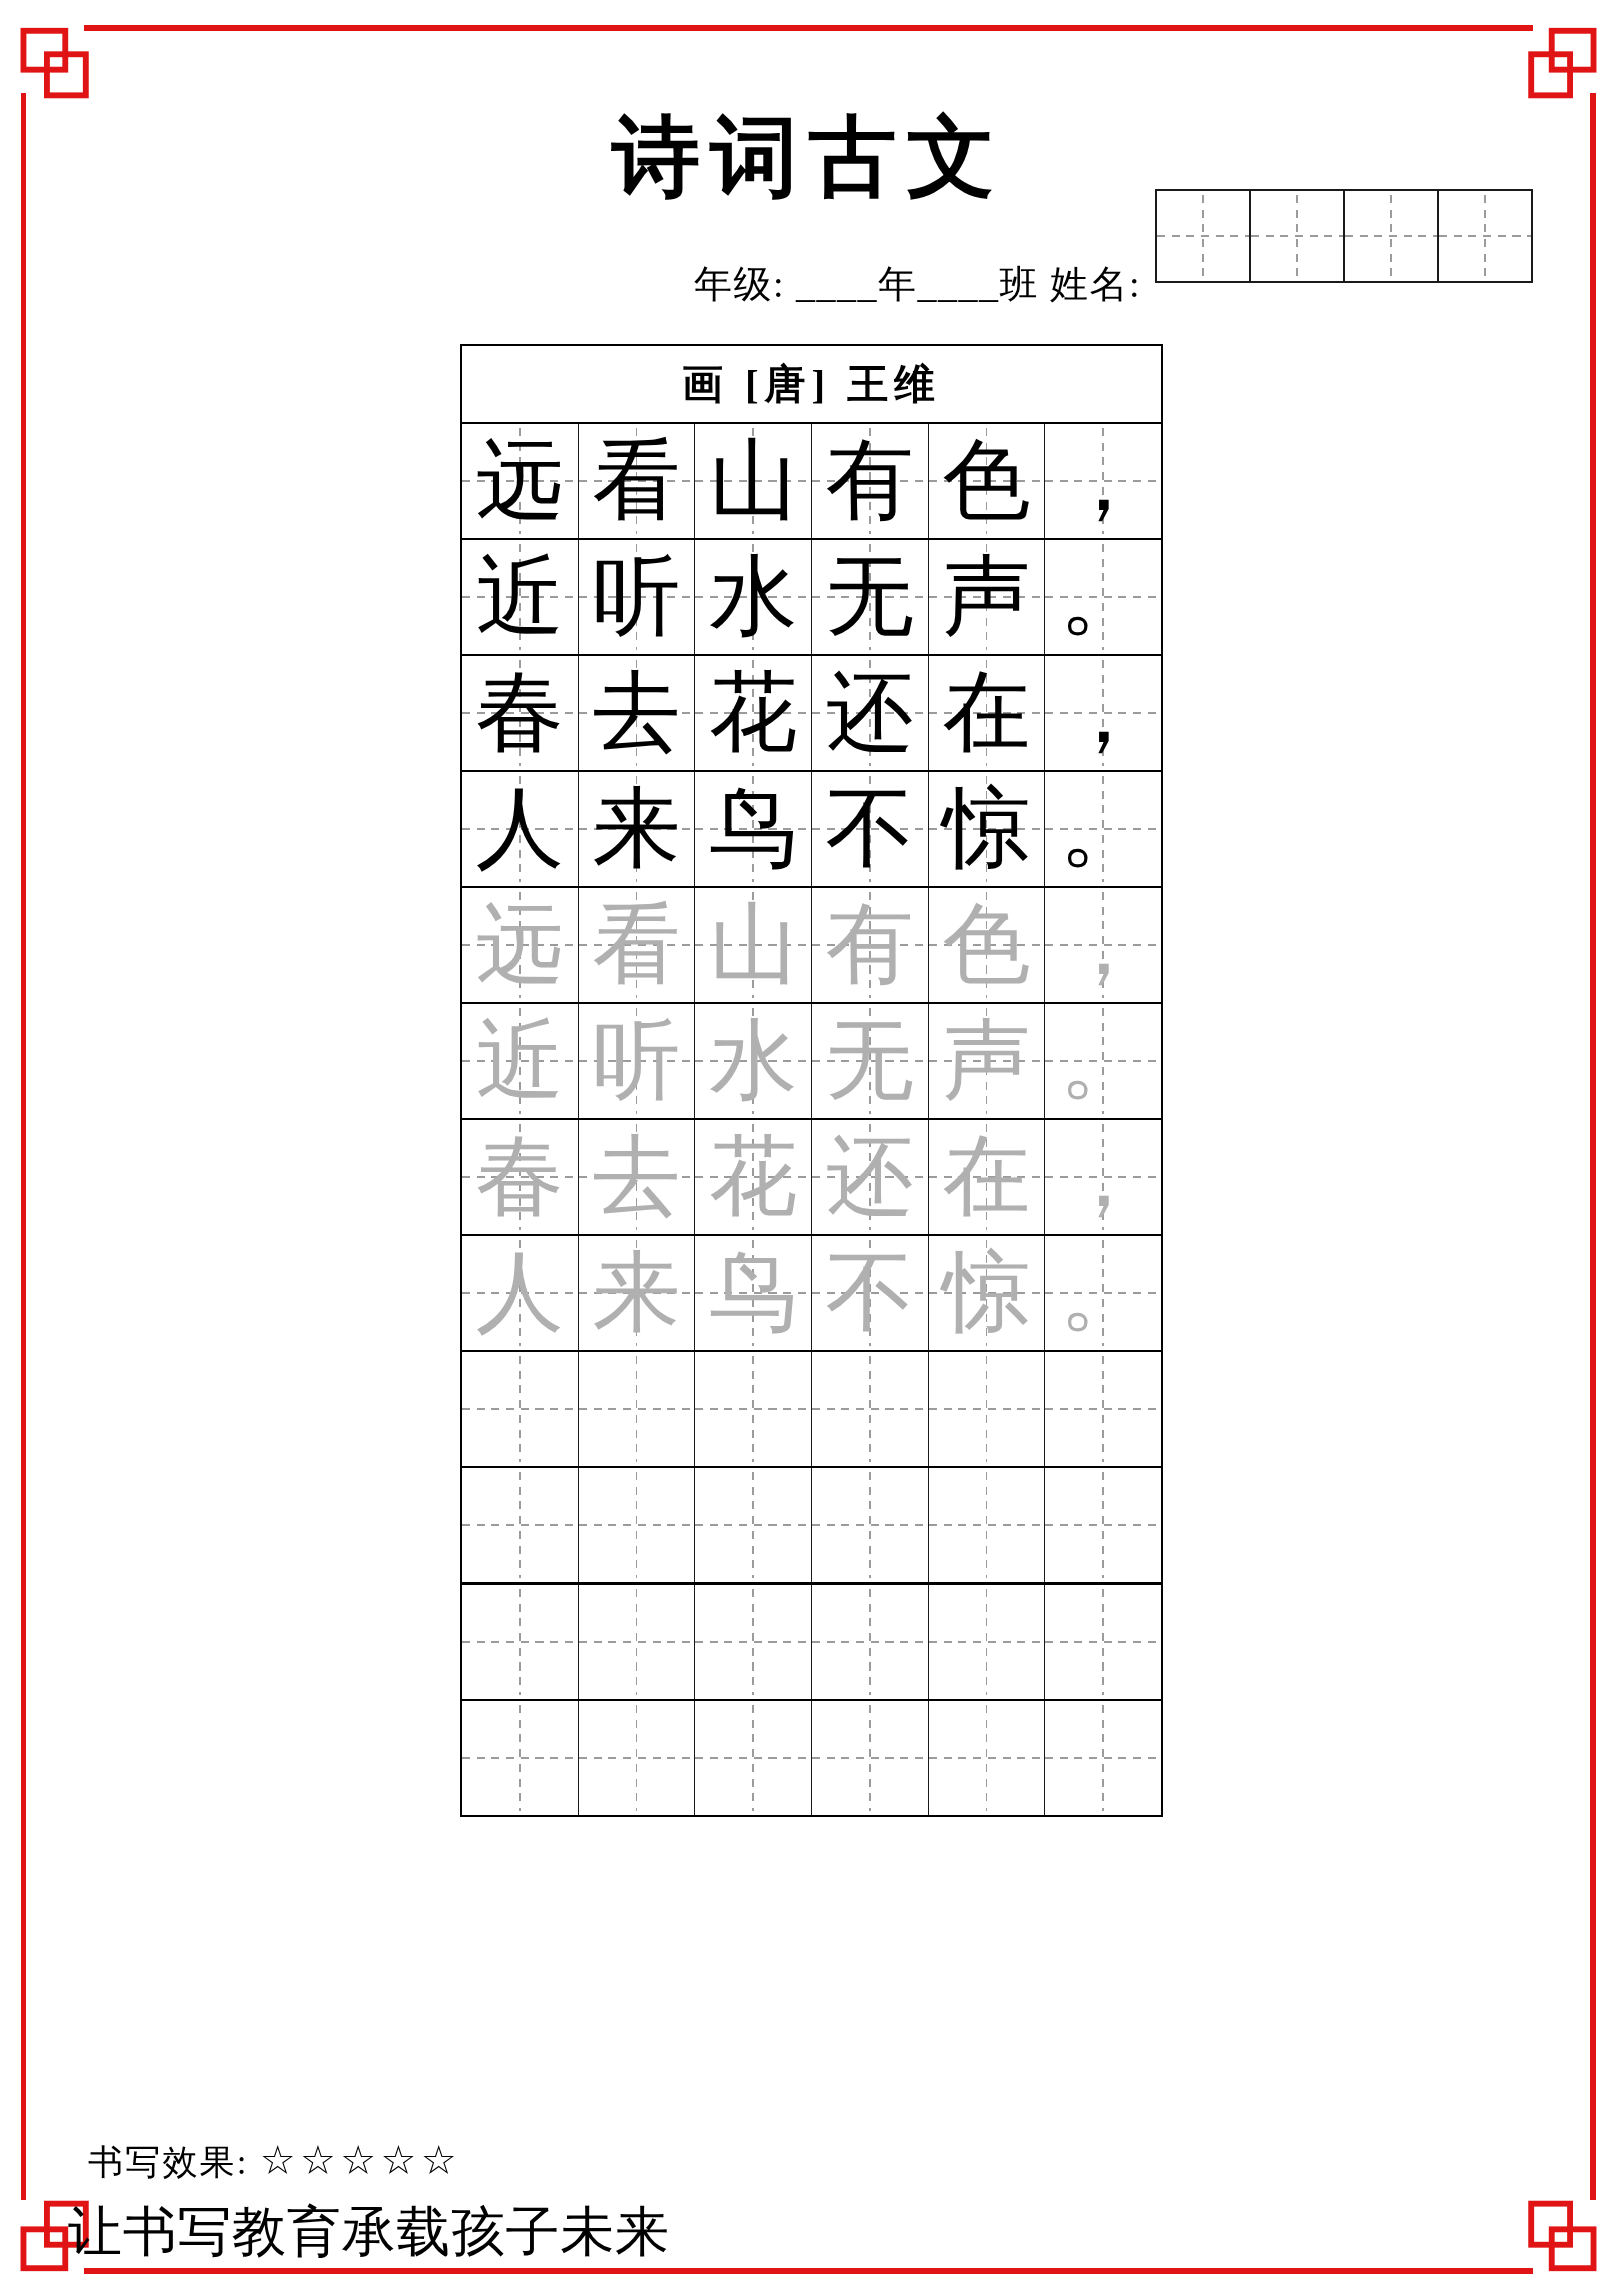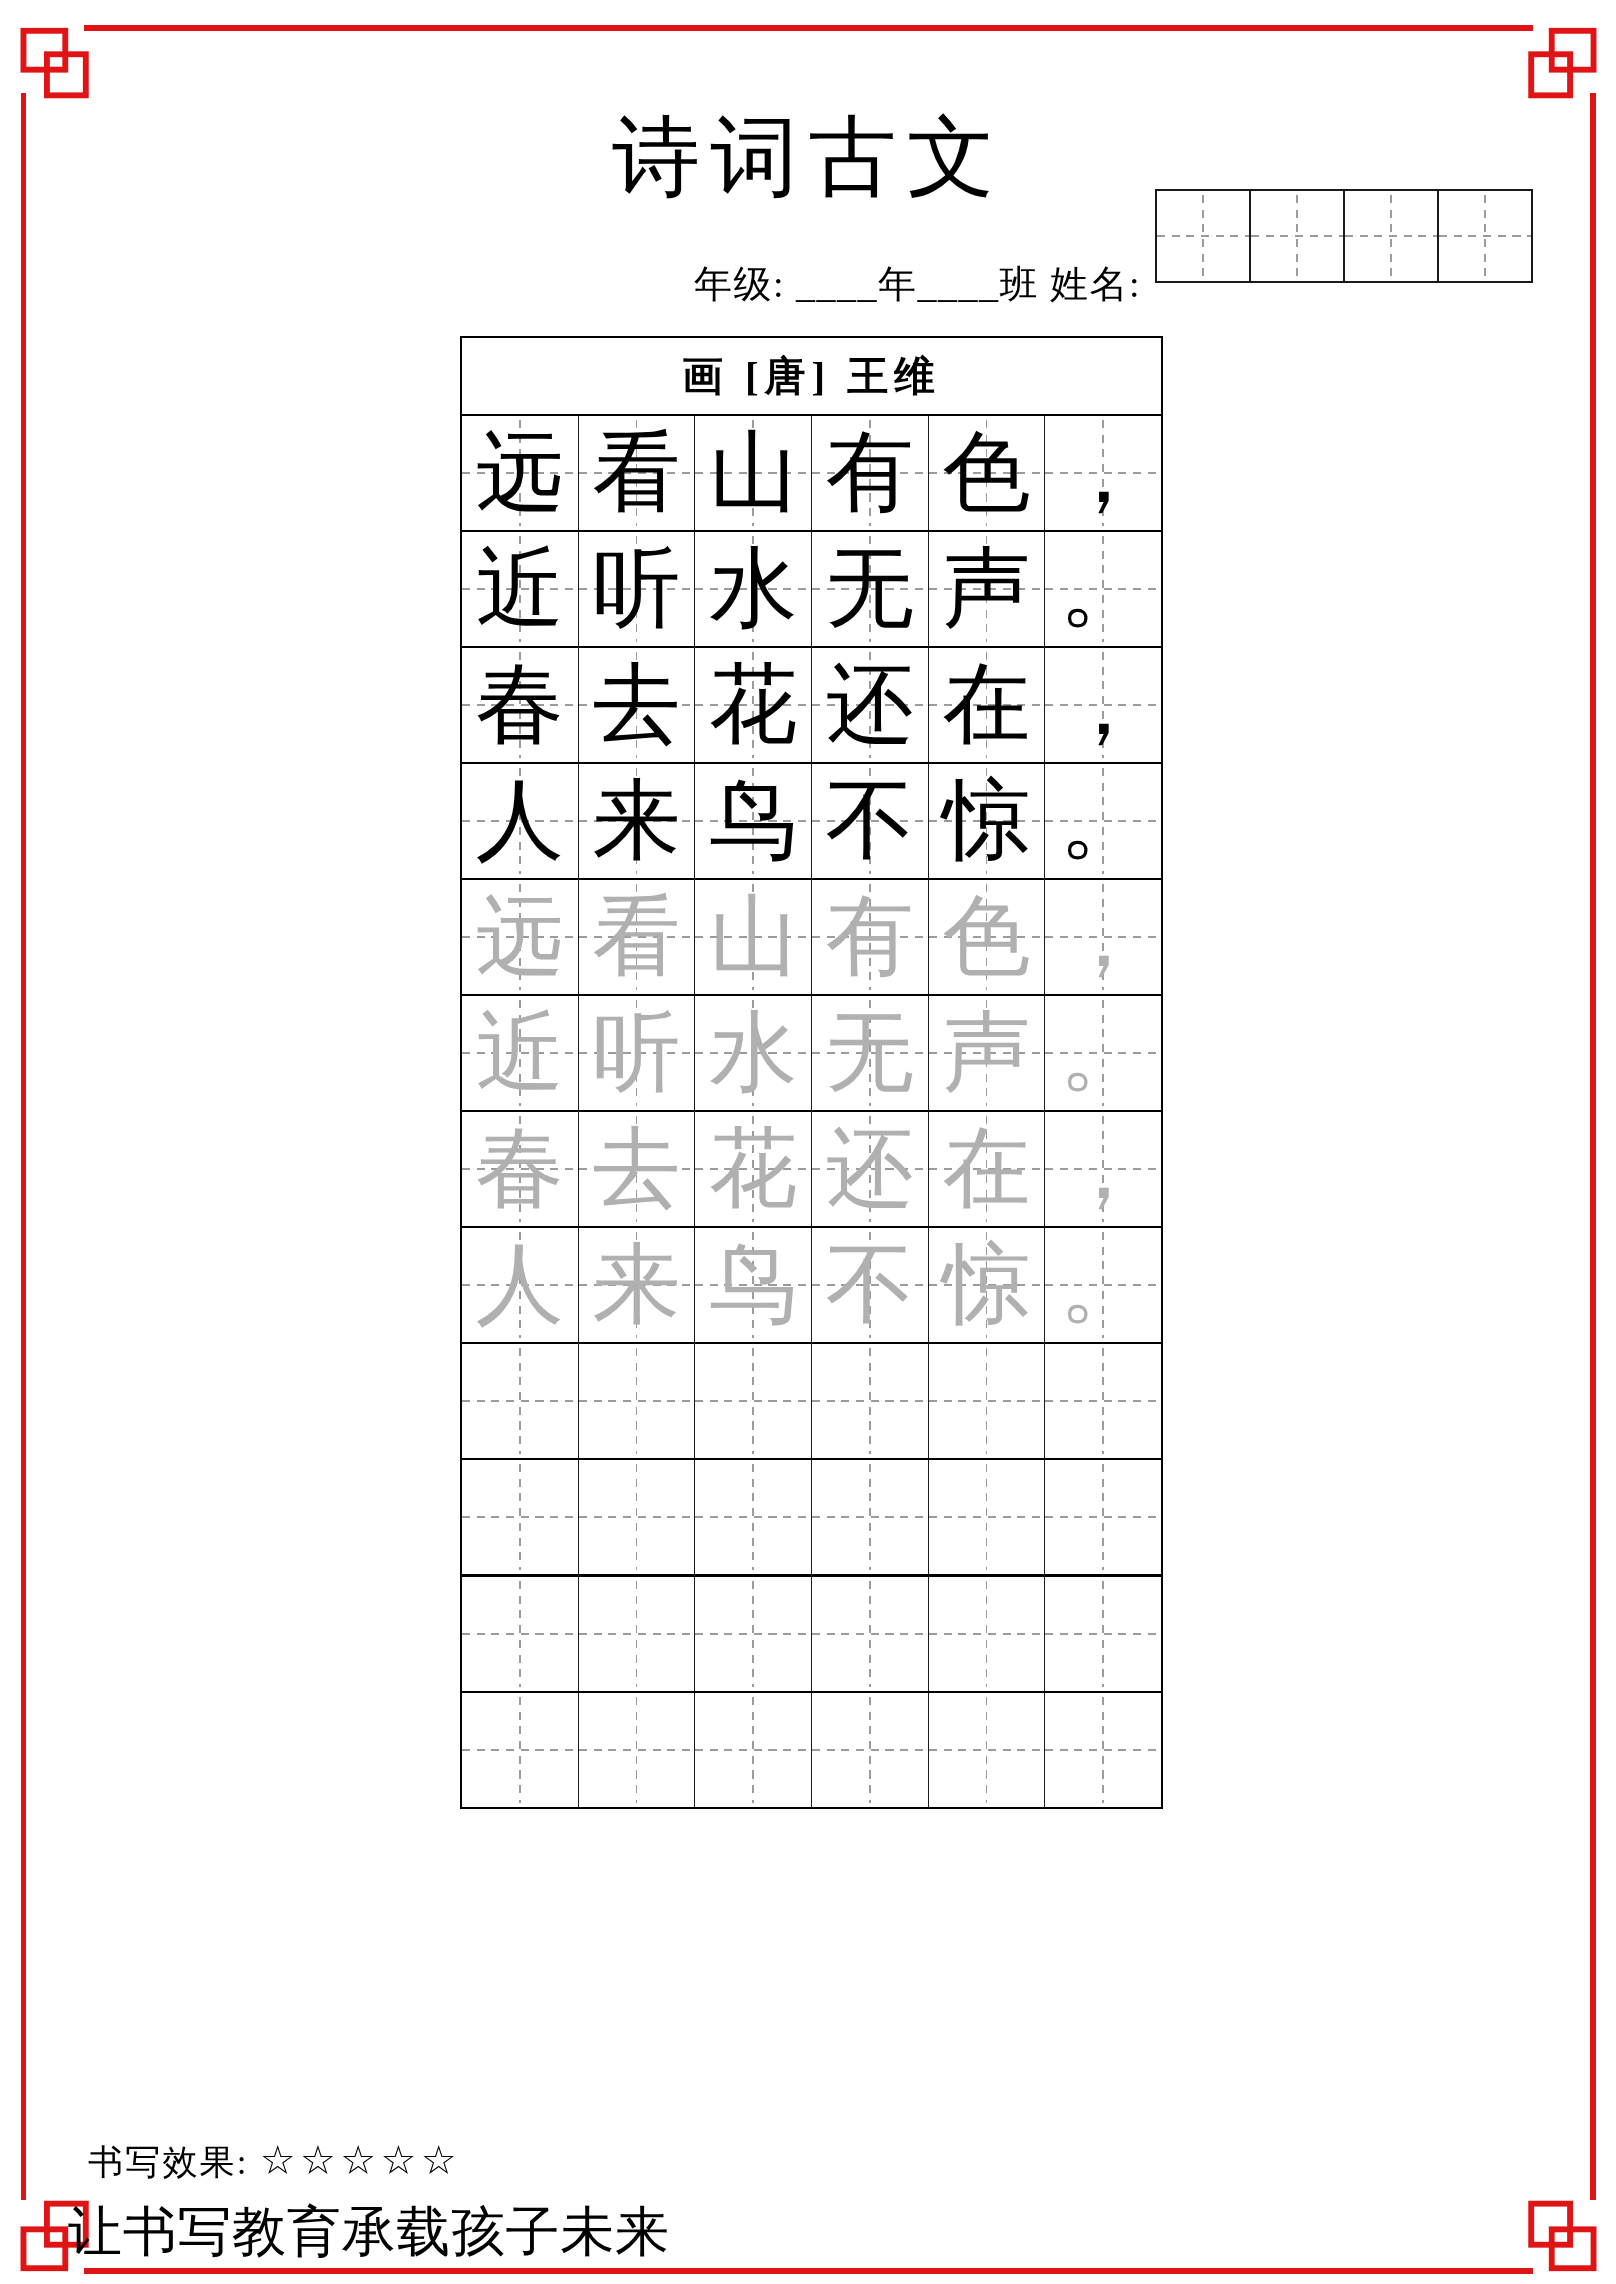--- a/index.html
+++ b/index.html
@@ -17,21 +17,21 @@
   #border-right{left:1590px;top:93px;width:5.9px;height:2107px;}
   .corner{position:absolute;z-index:1;}
   .corner-tl{left:0;top:0;}
   .corner-tr{right:0;top:0;transform:scaleX(-1);}
   .corner-bl{left:0;bottom:-14.7px;transform:scaleY(-1);}
   .corner-br{right:0;bottom:-14.7px;transform:scale(-1,-1);}
 
   
   #page-title{
     position:absolute;top:110px;left:0;width:100%;text-align:center;
-    font-size:88px;font-weight:normal;letter-spacing:10.3px;line-height:1.1;
+    font-size:88px;font-weight:bold;letter-spacing:10.3px;line-height:1.1;
   }
   #info-line{
     position:absolute;top:259px;right:476px;
     font-size:38px;letter-spacing:1.5px;white-space:nowrap;
   }
 
   
   #name-grid{
     position:absolute;left:1155px;top:189px;width:378px;height:94px;
     display:flex;border:2.2px solid #1a1a1a;box-sizing:border-box;background:#fff;
@@ -44,21 +44,21 @@
     content:"";position:absolute;top:3.7px;bottom:3.7px;left:calc(50% - 0.7px);width:1.5px;
     background:repeating-linear-gradient(to bottom,#9b9b9b 0 8px,transparent 8px 14.7px);
   }
   .guided::after{
     content:"";position:absolute;left:0;right:0;top:calc(50% - 0.7px);height:1.5px;
     background:repeating-linear-gradient(to right,#9b9b9b 0 8px,transparent 8px 14.7px);
   }
 
   
   #practice-table{
-    position:absolute;left:460px;top:336px;width:703px;
+    position:absolute;left:460px;top:344px;width:703px;
     border:2.9px solid #000;box-sizing:border-box;background:#fff;
   }
   .section-header{
     height:76px;border-bottom:2.2px solid #000;
     display:flex;align-items:center;justify-content:center;
     font-size:41px;font-weight:bold;letter-spacing:5.9px;
   }
   .char-row{display:flex;height:114px;border-bottom:2.2px solid #000;}
   .char-row.last{border-bottom:none;}
   .char-row.thick{border-bottom:3.7px solid #000;}

